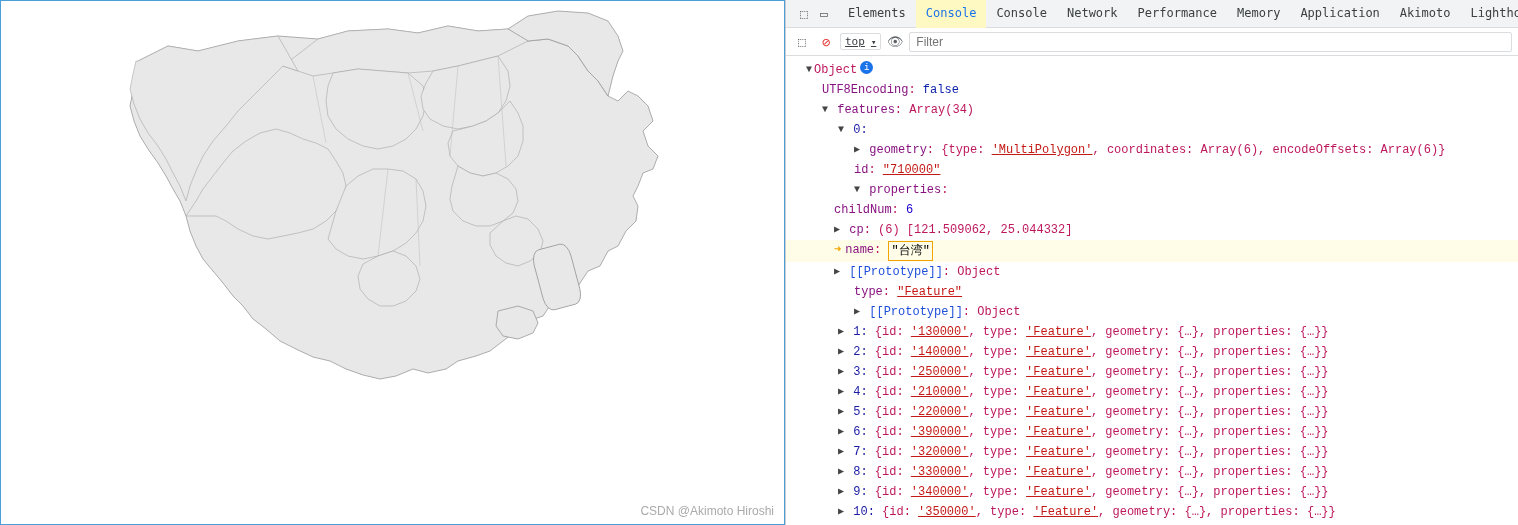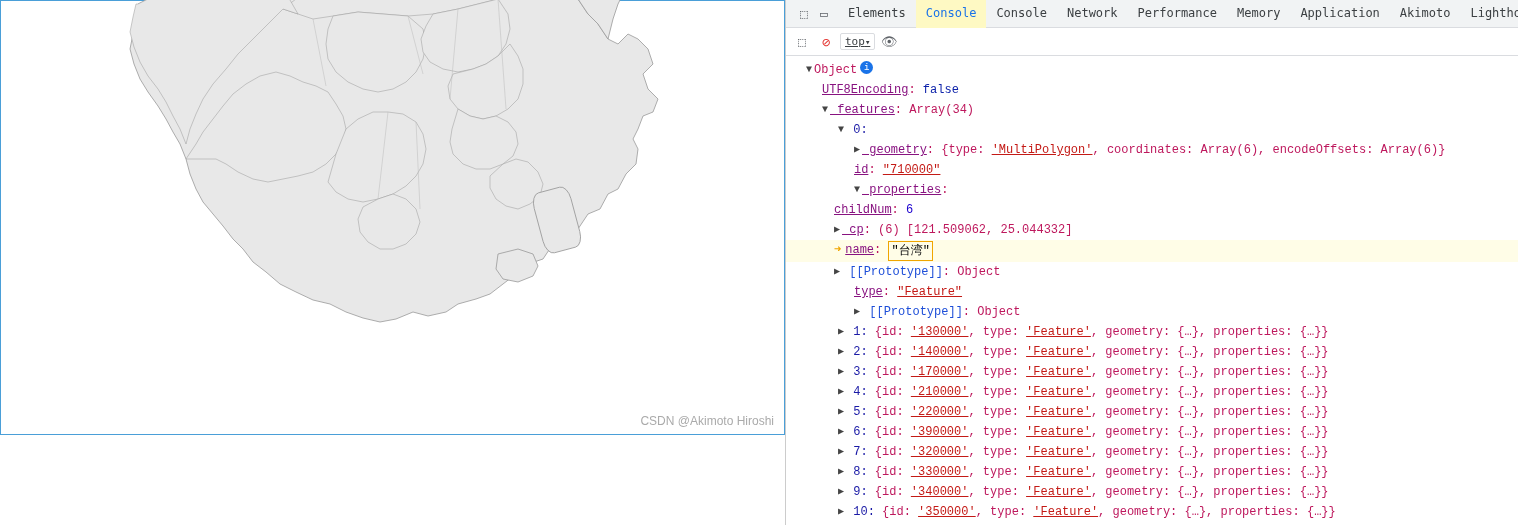--- a/index.html
+++ b/index.html
@@ -9,25 +9,25 @@
       background: #fff;
       display: flex;
       width: 1518px;
       height: 525px;
       overflow: hidden;
     }
 
     
     .map-panel {
       width: 785px;
-      height: 435px;
+      height: 525px;
       border: 1.5px solid #4a9fd8;
       background: #fff;
       display: flex;
-      align-items: flex-end;
+      align-items: flex-start;
       justify-content: center;
       position: relative;
       flex-shrink: 0;
     }
 
     .map-svg {
       width: 750px;
       height: 490px;
     }
 
@@ -116,21 +116,21 @@
     .toolbar-select {
       font-size: 11px;
       color: #3c4043;
       background: #fff;
       border: 1px solid #dadce0;
       border-radius: 2px;
       padding: 1px 4px;
       cursor: pointer;
       display: flex;
       align-items: center;
-      gap: 0;
+      gap: 6px;
       text-decoration: underline;
     }
 
     .filter-input {
       flex: 1;
       font-size: 12px;
       color: #3c4043;
       border: 1px solid #dadce0;
       border-radius: 2px;
       padding: 2px 6px;
@@ -167,21 +167,21 @@
       margin-right: 2px;
       font-size: 10px;
     }
     .triangle-right { 
       color: #444;
       cursor: pointer;
       margin-right: 2px;
       font-size: 10px;
     }
 
-    .key { color: #881280; text-decoration: underline; }
+    .key { color: #881280; }
     .key-dark { color: #1a1aa6; }
     .string-val { color: #c41a16; text-decoration: underline; }
     .number-val { color: #1c00cf; }
     .bool-val { color: #0d22aa; }
     .gray-val { color: #1d4ed8; }
     .obj-text { color: #be185d; }
     .info-icon {
       display: inline-flex;
       align-items: center;
       justify-content: center;
@@ -299,20 +299,21 @@
   </div>
 
   <div class="devtools-toolbar">
     <div class="toolbar-btn">⬚</div>
     <div class="toolbar-btn" style="color:#e53935; font-size:14px;">⊘</div>
     <div class="toolbar-select">
       <span>top</span>
       <span style="font-size:9px;">▾</span>
     </div>
     <div class="toolbar-btn">👁</div>
+    <input class="filter-input" placeholder="Filter" style="">
   </div>
 
   <div class="console-content">
 
     <div class="console-line indent-1">
       <span class="triangle">▼</span><span class="obj-text">Object</span><span class="info-icon">i</span>
     </div>
 
     <div class="console-line indent-2">
       <span class="key">UTF8Encoding</span><span class="obj-text">:</span><span class="bool-val"> false</span>
@@ -357,21 +358,21 @@
     <div class="console-line indent-4">
       <span class="key">type</span><span class="obj-text">: </span><span class="string-val">"Feature"</span>
     </div>
 
     <div class="console-line indent-4">
       <span class="triangle-right">▶</span><span class="gray-val"> [[Prototype]]</span><span class="obj-text">: Object</span>
     </div>
 
     <div class="console-line indent-3"><span class="triangle-right">▶</span><span class="key-dark"> 1:</span><span class="obj-text"> {id: </span><span class="string-val">'130000'</span><span class="obj-text">, type: </span><span class="string-val">'Feature'</span><span class="obj-text">, geometry: {…}, properties: {…}}</span></div>
     <div class="console-line indent-3"><span class="triangle-right">▶</span><span class="key-dark"> 2:</span><span class="obj-text"> {id: </span><span class="string-val">'140000'</span><span class="obj-text">, type: </span><span class="string-val">'Feature'</span><span class="obj-text">, geometry: {…}, properties: {…}}</span></div>
-    <div class="console-line indent-3"><span class="triangle-right">▶</span><span class="key-dark"> 3:</span><span class="obj-text"> {id: </span><span class="string-val">'170000'</span><span class="obj-text">, type: </span><span class="string-val">'Feature'</span><span class="obj-text">, geometry: {…}, properties: {…}}</span></div>
+    <div class="console-line indent-3"><span class="triangle-right">▶</span><span class="key-dark"> 3:</span><span class="obj-text"> {id: </span><span class="string-val">'250000'</span><span class="obj-text">, type: </span><span class="string-val">'Feature'</span><span class="obj-text">, geometry: {…}, properties: {…}}</span></div>
     <div class="console-line indent-3"><span class="triangle-right">▶</span><span class="key-dark"> 4:</span><span class="obj-text"> {id: </span><span class="string-val">'210000'</span><span class="obj-text">, type: </span><span class="string-val">'Feature'</span><span class="obj-text">, geometry: {…}, properties: {…}}</span></div>
     <div class="console-line indent-3"><span class="triangle-right">▶</span><span class="key-dark"> 5:</span><span class="obj-text"> {id: </span><span class="string-val">'220000'</span><span class="obj-text">, type: </span><span class="string-val">'Feature'</span><span class="obj-text">, geometry: {…}, properties: {…}}</span></div>
     <div class="console-line indent-3"><span class="triangle-right">▶</span><span class="key-dark"> 6:</span><span class="obj-text"> {id: </span><span class="string-val">'390000'</span><span class="obj-text">, type: </span><span class="string-val">'Feature'</span><span class="obj-text">, geometry: {…}, properties: {…}}</span></div>
     <div class="console-line indent-3"><span class="triangle-right">▶</span><span class="key-dark"> 7:</span><span class="obj-text"> {id: </span><span class="string-val">'320000'</span><span class="obj-text">, type: </span><span class="string-val">'Feature'</span><span class="obj-text">, geometry: {…}, properties: {…}}</span></div>
     <div class="console-line indent-3"><span class="triangle-right">▶</span><span class="key-dark"> 8:</span><span class="obj-text"> {id: </span><span class="string-val">'330000'</span><span class="obj-text">, type: </span><span class="string-val">'Feature'</span><span class="obj-text">, geometry: {…}, properties: {…}}</span></div>
     <div class="console-line indent-3"><span class="triangle-right">▶</span><span class="key-dark"> 9:</span><span class="obj-text"> {id: </span><span class="string-val">'340000'</span><span class="obj-text">, type: </span><span class="string-val">'Feature'</span><span class="obj-text">, geometry: {…}, properties: {…}}</span></div>
     <div class="console-line indent-3"><span class="triangle-right">▶</span><span class="key-dark"> 10:</span><span class="obj-text"> {id: </span><span class="string-val">'350000'</span><span class="obj-text">, type: </span><span class="string-val">'Feature'</span><span class="obj-text">, geometry: {…}, properties: {…}}</span></div>
     <div class="console-line indent-3"><span class="triangle-right">▶</span><span class="key-dark"> 11:</span><span class="obj-text"> {id: </span><span class="string-val">'360000'</span><span class="obj-text">, type: </span><span class="string-val">'Feature'</span><span class="obj-text">, geometry: {…}, properties: {…}}</span></div>
 
   </div>

